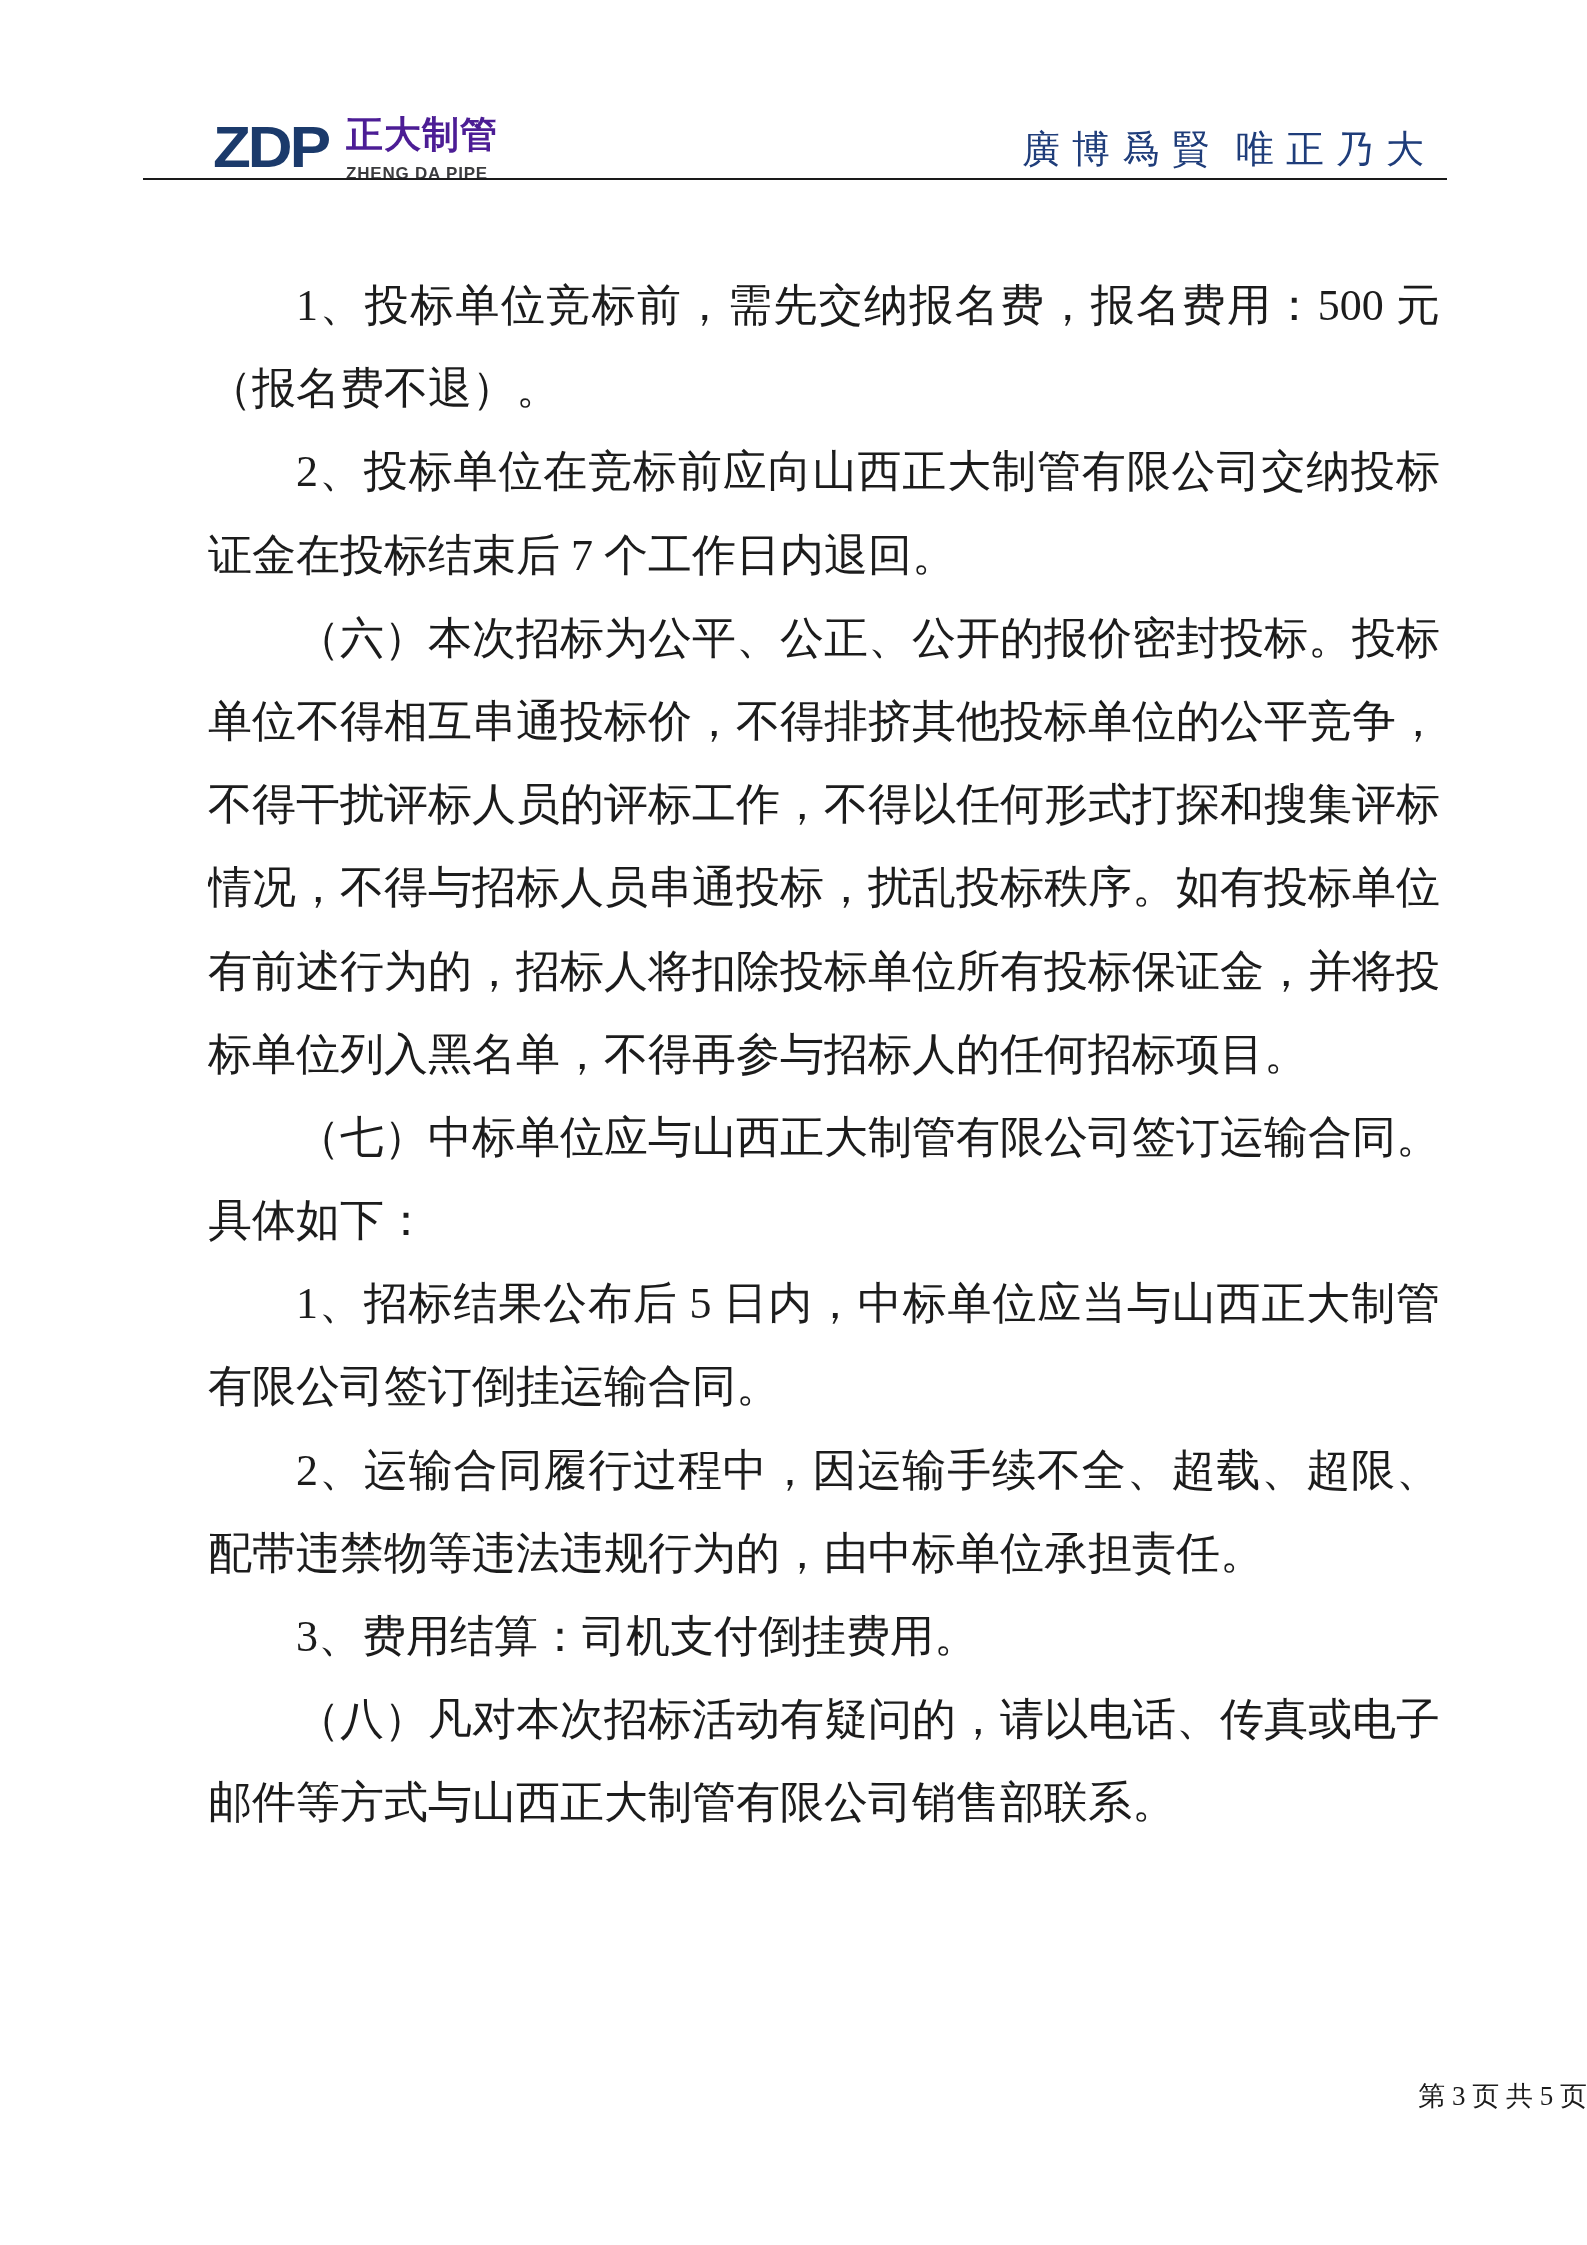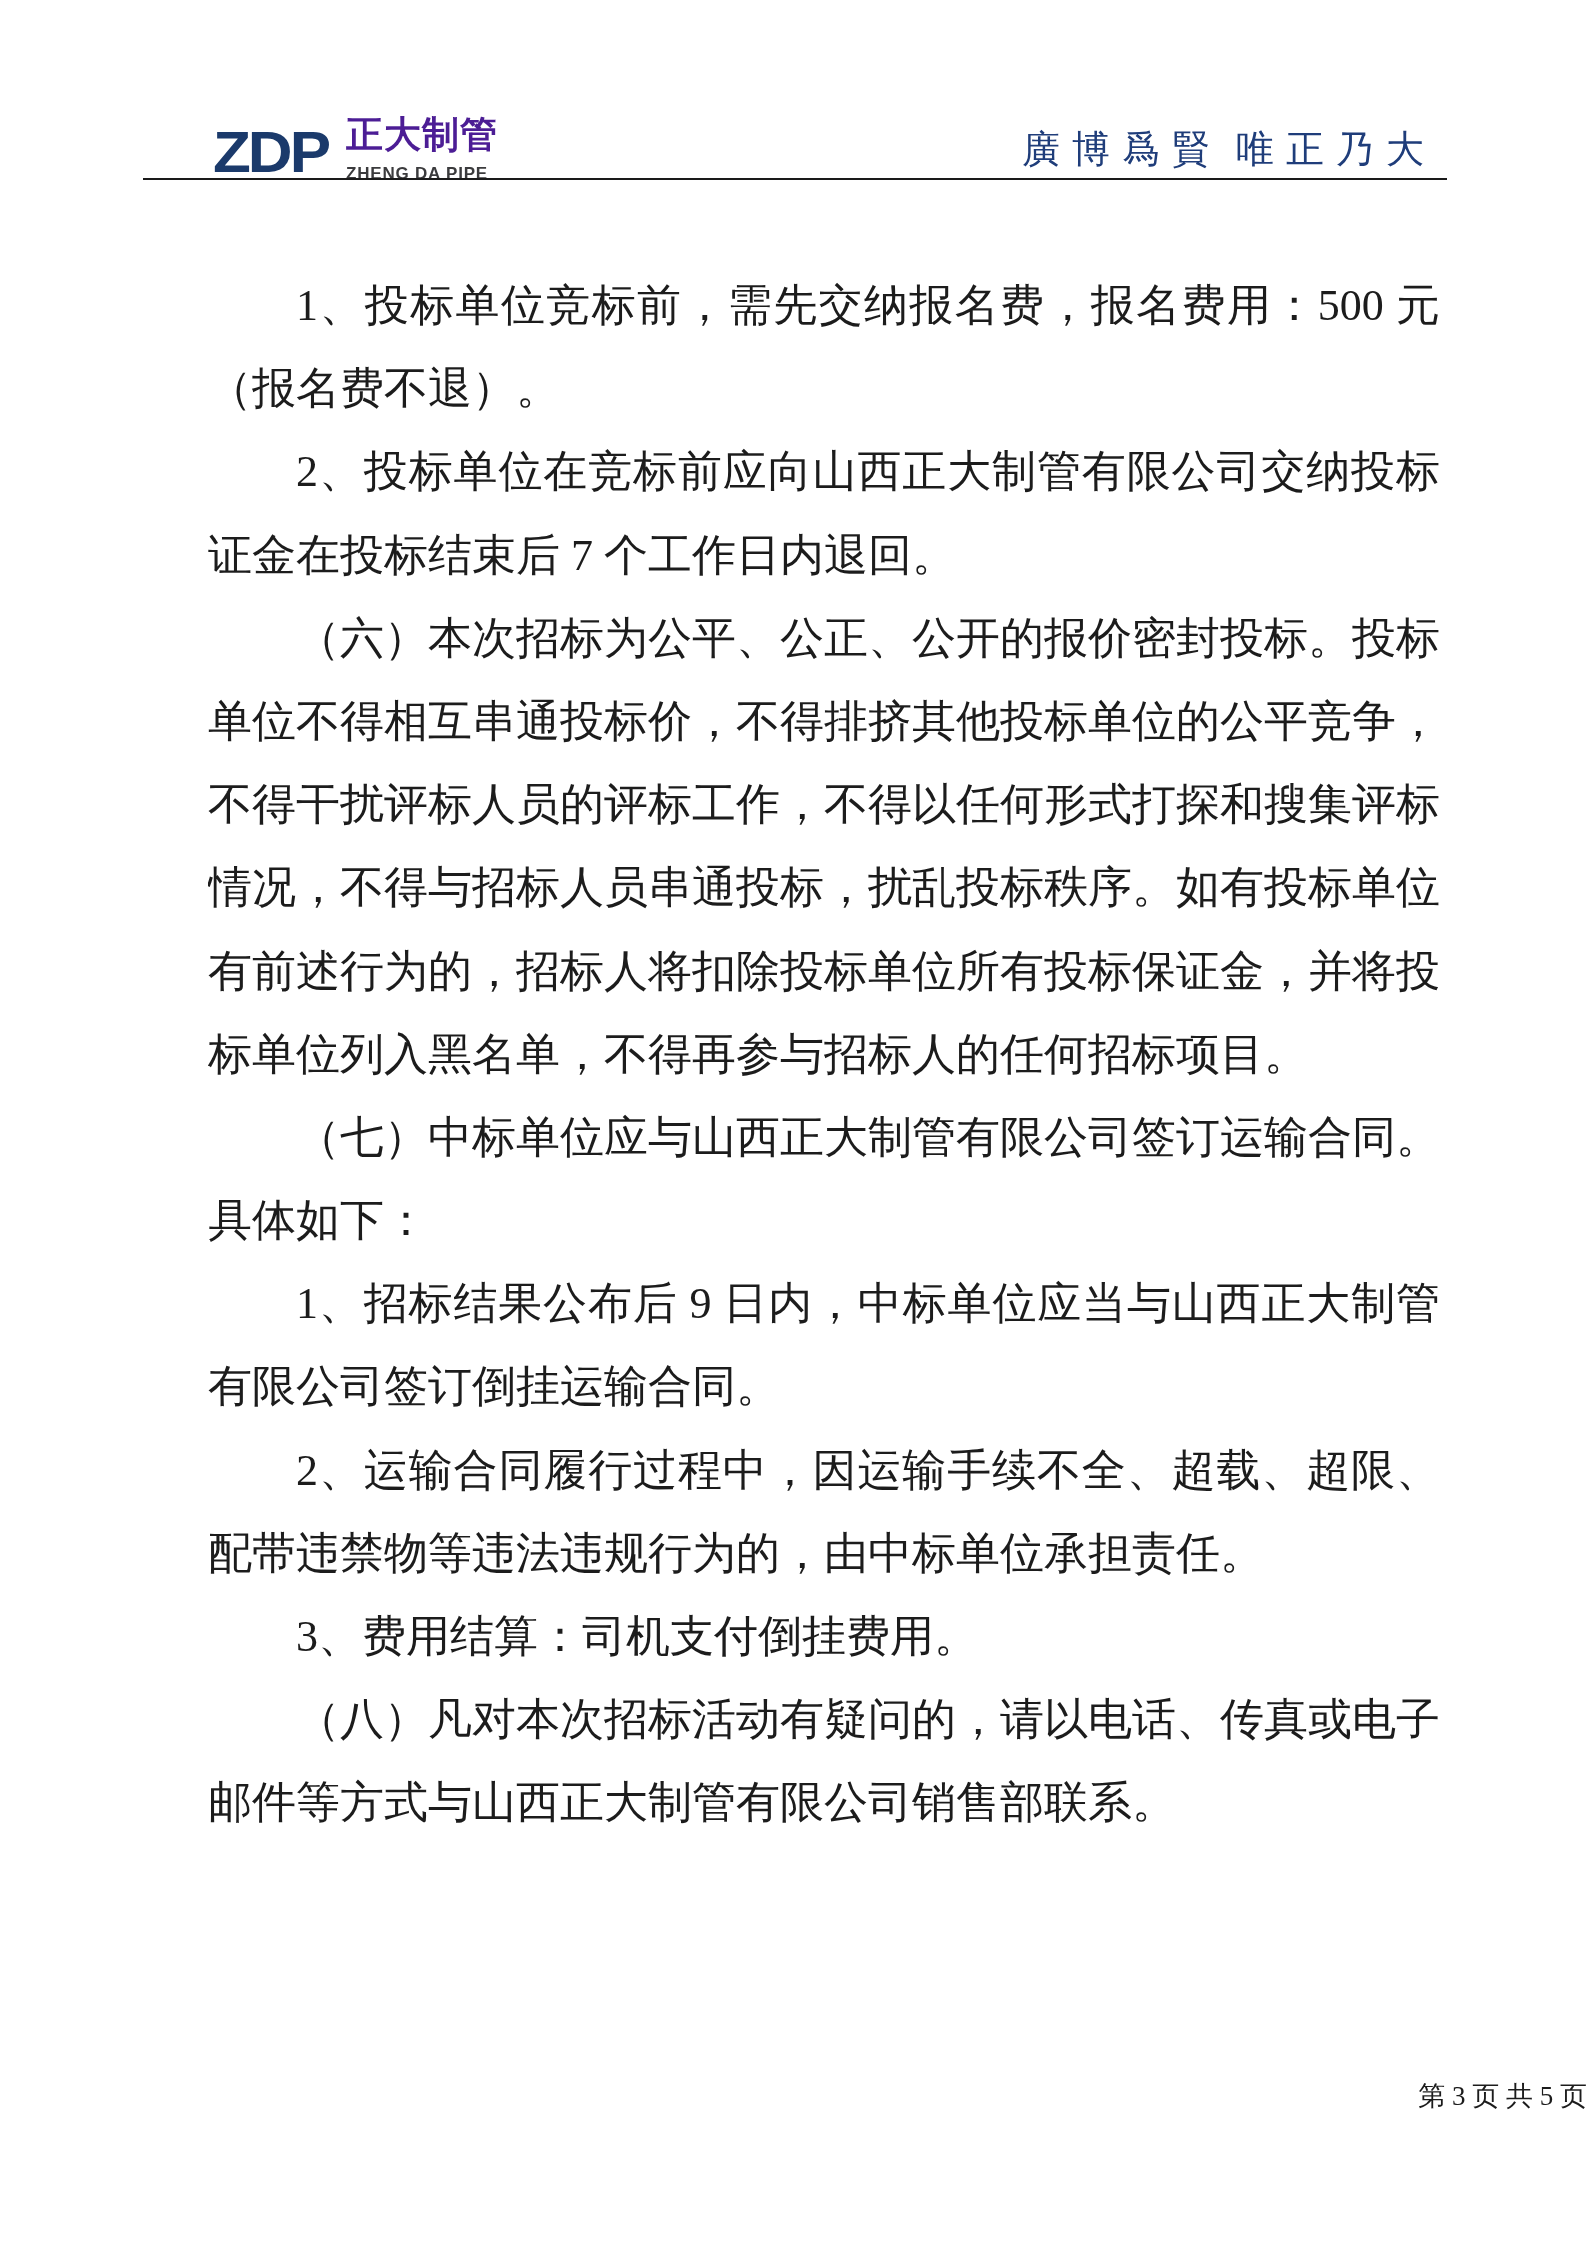--- a/index.html
+++ b/index.html
@@ -8,21 +8,21 @@
     width: 1587px;
     height: 2245px;
     background: #ffffff;
     overflow: hidden;
     font-family: "Liberation Serif", "DejaVu Serif", serif;
     color: #1c1c1c;
   }
 
   
   .hdr { position: absolute; left: 0; top: 0; width: 100%; height: 182px; }
-  .logo { position: absolute; left: 213px; top: 118px; display: flex; align-items: flex-end; }
+  .logo { position: absolute; left: 213px; top: 118px; display: flex; align-items: center; }
   .logo-zdp {
     font-family: "Liberation Sans", "DejaVu Sans", sans-serif;
     font-weight: 900;
     font-style: normal;
     font-size: 62px;
     line-height: 54px;
     letter-spacing: -3px;
     color: #1b3a6b;
     transform: scaleY(0.92);
     transform-origin: top left;
@@ -122,21 +122,21 @@
       <div class="line ind j">2、投标单位在竞标前应向山西正大制管有限公司交纳投标</div>
       <div class="line">证金在投标结束后 7 个工作日内退回。</div>
       <div class="line ind j">（六）本次招标为公平、公正、公开的报价密封投标。投标</div>
       <div class="line j">单位不得相互串通投标价，不得排挤其他投标单位的公平竞争，</div>
       <div class="line j">不得干扰评标人员的评标工作，不得以任何形式打探和搜集评标</div>
       <div class="line j">情况，不得与招标人员串通投标，扰乱投标秩序。如有投标单位</div>
       <div class="line j">有前述行为的，招标人将扣除投标单位所有投标保证金，并将投</div>
       <div class="line">标单位列入黑名单，不得再参与招标人的任何招标项目。</div>
       <div class="line ind j">（七）中标单位应与山西正大制管有限公司签订运输合同。</div>
       <div class="line">具体如下：</div>
-      <div class="line ind j">1、招标结果公布后 9 日内，中标单位应当与山西正大制管</div>
+      <div class="line ind j">1、招标结果公布后 5 日内，中标单位应当与山西正大制管</div>
       <div class="line">有限公司签订倒挂运输合同。</div>
       <div class="line ind j">2、运输合同履行过程中，因运输手续不全、超载、超限、</div>
       <div class="line">配带违禁物等违法违规行为的，由中标单位承担责任。</div>
       <div class="line ind">3、费用结算：司机支付倒挂费用。</div>
       <div class="line ind j">（八）凡对本次招标活动有疑问的，请以电话、传真或电子</div>
       <div class="line">邮件等方式与山西正大制管有限公司销售部联系。</div>
     </main>
 
   <footer class="ftr">
     <span>第 3 页 共 5 页</span>

